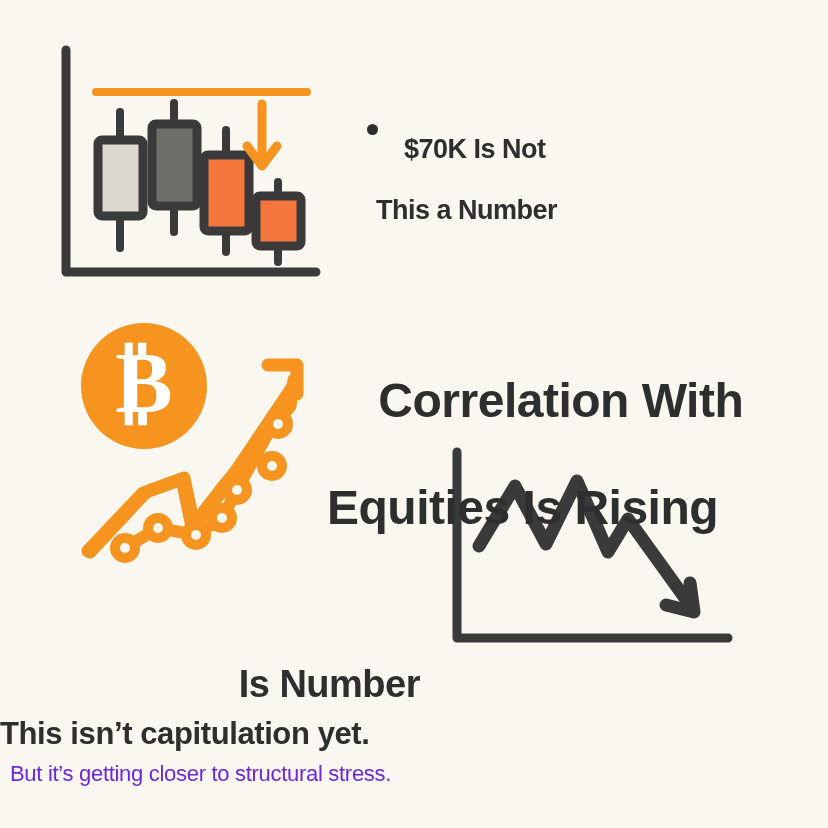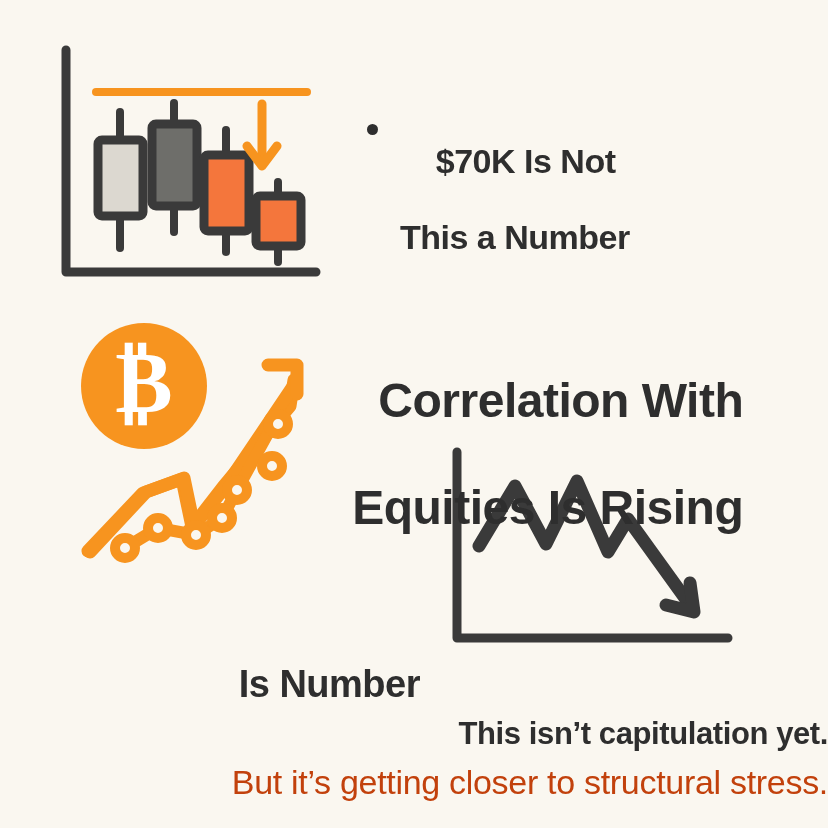--- a/index.html
+++ b/index.html
@@ -29,23 +29,23 @@
   .txt {
     position: absolute;
     color: #2E2E2E;
     line-height: 1.12;
     white-space: pre;
     letter-spacing: -0.5px;
   }
 
   
   #headline-1 {
-    left: 400px;
+    left: 376px;
     top: 104px;
-    font-size: 34px;
+    font-size: 27px;
     font-weight: bold;
   }
   #headline-1 .l2 { display: block; }
 
   #bullet-dot {
     position: absolute;
     left: 367px;
     top: 124px;
     width: 11px;
     height: 11px;
@@ -53,55 +53,56 @@
     background: #2E2E2E;
   }
 
   
   #headline-2 {
     left: 327px;
     top: 320px;
     font-size: 48px;
     font-weight: bold;
   }
-  #headline-2 .l2 { display: block; text-align: right; }
+  #headline-2 .l2 { display: block; }
 
   
   #headline-3 {
     left: 0px;
     top: 578px;
     width: 420px;
     text-align: right;
     font-size: 38px;
     font-weight: bold;
   }
   #headline-3 .l2 { display: block; }
 
   
   #caption {
     position: absolute;
     left: 0;
     top: 714px;
     width: 828px;
-    text-align: right;
+    text-align: left;
   }
   #caption-line-1 {
     font-size: 31px;
     font-weight: bold;
     color: #2E2E2E;
     letter-spacing: -0.4px;
     line-height: 1.3;
   }
   #caption-line-2 {
-    font-size: 34px;
+    font-size: 22px;
     font-weight: normal;
-    color: #c2410c;
+    color: #6d28d9;
     letter-spacing: -0.3px;
     line-height: 1.3;
     margin-top: 6px;
+    padding-left: 10px;
   }
 </style>
 </head>
 <body>
 
 <div id="poster">
 
   <svg class="layer" viewBox="0 0 828 828" width="828" height="828" aria-hidden="true">
 
     <g>

